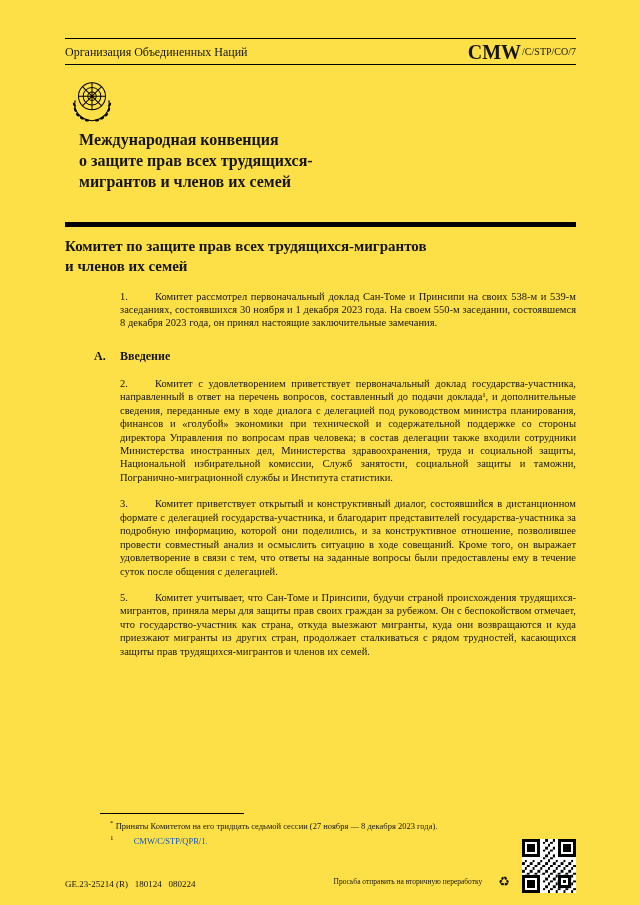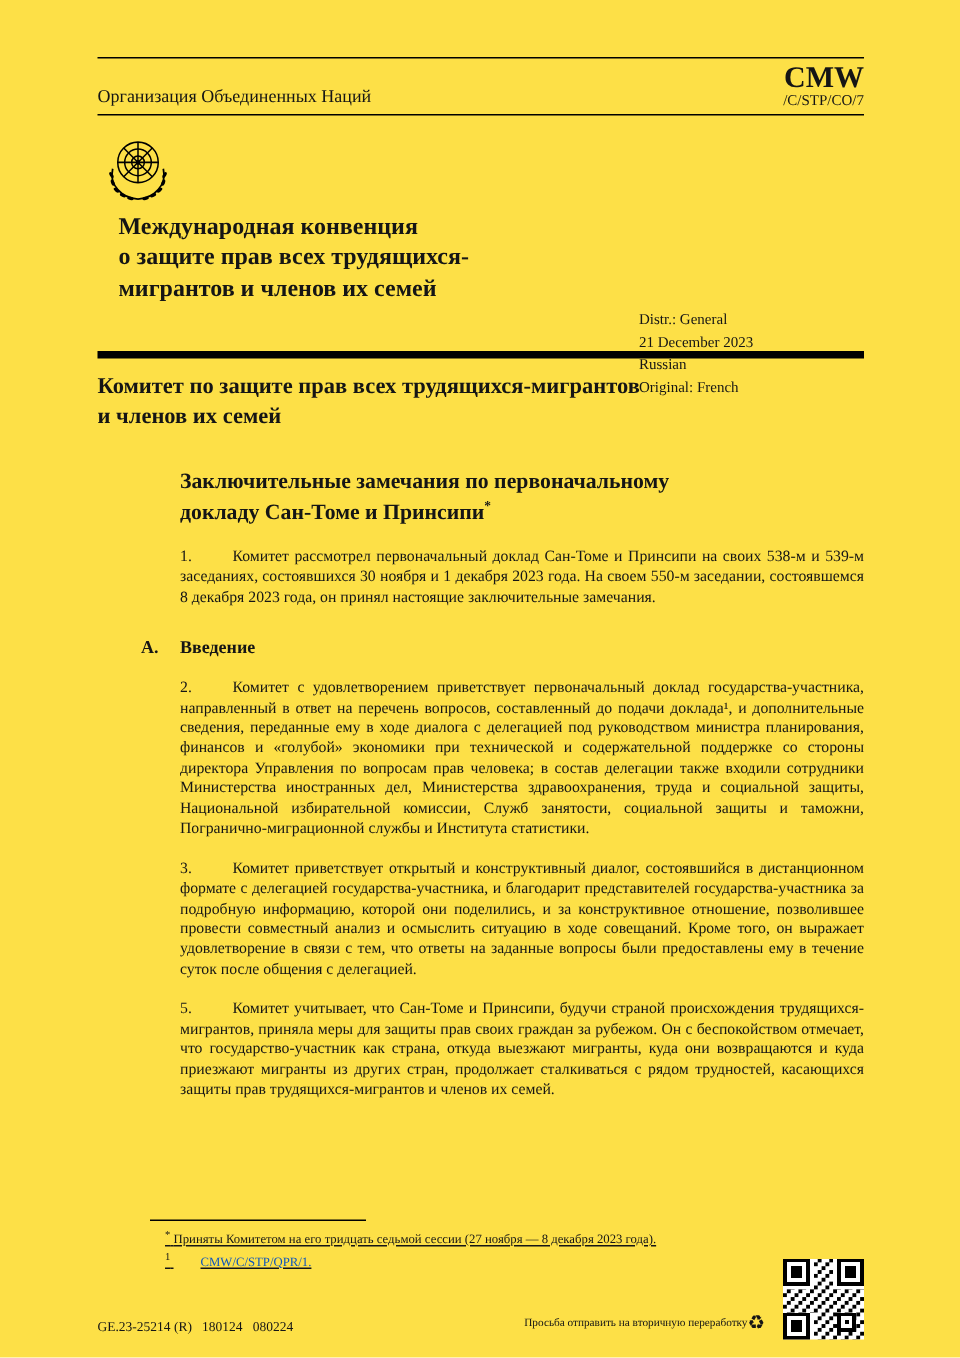--- a/index.html
+++ b/index.html
@@ -17,21 +17,21 @@
   .header-row {
     margin-top: 38px;
     border-top: 1px solid #000;
     border-bottom: 1px solid #000;
     display: flex;
     justify-content: space-between;
     align-items: flex-end;
     padding: 3px 0 2px 0;
   }
   .org { font-size: 12px; padding-bottom: 2px; }
-  .symbol { display: flex; align-items: flex-end; flex-direction: column; }
+  .symbol { display: flex; align-items: center; }
   .symbol .big { font-size: 20px; font-weight: bold; line-height: 1; }
   .symbol .suffix { font-size: 10px; line-height: 1.15; padding-left: 1px; }
 
   .masthead { display: flex; height: 146px; padding-top: 11px; flex-direction: column; }
   .emblem { width: 54px; height: 54px; flex: 0 0 54px; }
   .mh-title {
     font-weight: bold;
     font-size: 16px;
     line-height: 1.3;
     padding-left: 14px;
@@ -85,40 +85,40 @@
 
   .footnotes {
     position: absolute;
     left: 100px;
     top: 813px;
     width: 410px;
     font-size: 8.5px;
     line-height: 1.55;
   }
   .fn-sep { width: 144px; border-top: 1px solid #000; margin-bottom: 4px; }
-  .footnote { padding-left: 10px; text-decoration: underline; }
+  .footnote { padding-left: 10px; }
   .fn-link { color: #0b54c0; text-decoration: none; padding-left: 18px; }
 
   .qr { position: absolute; right: 64px; top: 839px; }
 
   .footer-left {
     position: absolute;
     left: 65px;
     bottom: 16px;
     font-size: 9px;
     white-space: pre;
   }
   .footer-right {
     position: absolute;
     right: 130px;
     bottom: 17px;
     font-size: 7.5px;
     display: flex;
     align-items: center;
-    gap: 0;
+    gap: 16px;
   }
   .recycle-glyph { font-size: 13px; line-height: 1; }
 </style>
 </head>
 <body>
 
 <div class="page">
   <div class="inner">
 
     <div class="header-row">
@@ -154,36 +154,28 @@
           <ellipse cx="53" cy="34" rx="2.6" ry="1.3" transform="rotate(-60 53 34)"></ellipse>
           <ellipse cx="52" cy="40" rx="2.6" ry="1.3" transform="rotate(-70 52 40)"></ellipse>
           <ellipse cx="49" cy="46" rx="2.6" ry="1.3" transform="rotate(-40 49 46)"></ellipse>
           <ellipse cx="44" cy="50" rx="2.6" ry="1.3" transform="rotate(-25 44 50)"></ellipse>
           <ellipse cx="38" cy="52.5" rx="2.6" ry="1.3" transform="rotate(-10 38 52.5)"></ellipse>
         </g>
       </svg>
       <div class="mh-title">Международная конвенция
 о защите прав всех трудящихся-
 мигрантов и членов их семей</div>
-      <div class="mh-info">
-        <div>Distr.: General</div>
-        <div>21 December 2023</div>
-        <div>Russian</div>
-        <div>Original: French</div>
-      </div>
     </div>
 
     <div class="black-bar"></div>
 
     <div class="committee">Комитет по защите прав всех трудящихся-мигрантов
 и членов их семей</div>
 
     <div class="content">
-      <div class="doc-title"><span>Заключительные замечания по первоначальному
-докладу Сан-Томе и Принсипи</span><sup>*</sup></div>
 
       <p class="para"><span class="pnum">1.</span><span>Комитет рассмотрел первоначальный доклад Сан-Томе и Принсипи на своих 538-м и 539-м заседаниях, состоявшихся 30 ноября и 1 декабря 2023 года. На своем 550-м заседании, состоявшемся 8 декабря 2023 года, он принял настоящие заключительные замечания.</span></p>
 
       <div class="section-head">
         <span class="section-label">A.</span>
         <span>Введение</span>
       </div>
 
       <p class="para"><span class="pnum">2.</span><span>Комитет с удовлетворением приветствует первоначальный доклад государства-участника, направленный в ответ на перечень вопросов, составленный до подачи доклада¹, и дополнительные сведения, переданные ему в ходе диалога с делегацией под руководством министра планирования, финансов и «голубой» экономики при технической и содержательной поддержке со стороны директора Управления по вопросам прав человека; в состав делегации также входили сотрудники Министерства иностранных дел, Министерства здравоохранения, труда и социальной защиты, Национальной избирательной комиссии, Служб занятости, социальной защиты и таможни, Погранично-миграционной службы и Института статистики.</span></p>
 

